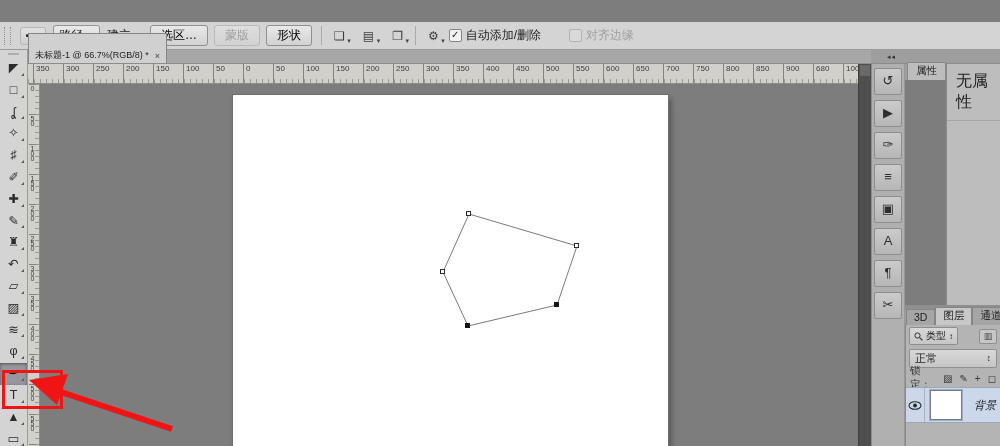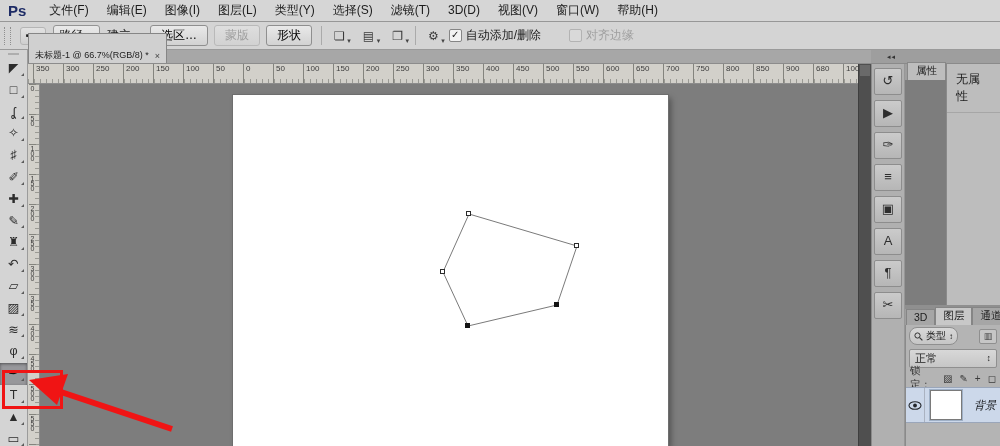--- a/index.html
+++ b/index.html
@@ -85,31 +85,31 @@
              box-sizing:border-box;display:flex;flex-direction:column;align-items:center;padding-top:4px;gap:5px;}
   .dock-btn{width:26px;height:25px;flex:none;border:1px solid #8d8d8d;border-radius:2px;
             background:linear-gradient(#cbcbcb,#b6b6b6);font-size:13px;line-height:24px;
             text-align:center;color:#2e2e2e;}
   .panels{width:95px;display:flex;flex-direction:column;}
   .props{height:241px;display:flex;flex-direction:row;}
   .ptabstrip{height:16px;background:#9e9e9e;display:flex;align-items:flex-end;padding-left:2px;}
   .ptab{font-size:10.5px;padding:1px 8px 2px 8px;background:#bdbdbd;border:1px solid #888;
         border-bottom:none;white-space:nowrap;}
   .props-body{flex:1;background:#bdbdbd;border-left:1px solid #8a8a8a;box-sizing:border-box;}
-  .noprops{font-size:12px;padding:7px 9px;border-bottom:1px solid #a6a6a6;}
+  .noprops{font-size:16px;padding:7px 9px;border-bottom:1px solid #a6a6a6;}
   .panel-gap{height:4px;background:#8f8f8f;}
   .layers{flex:1;display:flex;flex-direction:column;}
   .ltabstrip{height:16px;background:#9e9e9e;display:flex;align-items:flex-end;padding-left:1px;gap:0;}
   .ltab{font-size:10.5px;padding:1px 7px 2px 7px;background:#a6a6a6;border:1px solid #858585;
         border-bottom:none;white-space:nowrap;}
   .ltab.active{background:#c8c8c8;}
   .layers-body{flex:1;background:#b4b4b4;border-left:1px solid #8a8a8a;box-sizing:border-box;
                display:flex;flex-direction:column;overflow:hidden;}
   .filter-row{height:22px;display:flex;align-items:center;padding:0 3px;gap:3px;}
-  .mini-combo{display:flex;align-items:center;gap:3px;border:1px solid #8f8f8f;border-radius:8px;
+  .mini-combo{display:flex;align-items:center;gap:3px;border:1px solid #8f8f8f;border-radius:2px;
               background:linear-gradient(#d8d8d8,#c6c6c6);padding:1px 4px;height:14px;font-size:10px;font-family:Liberation Serif, serif;}
   .mini-combo .updn{font-size:8px;}
   .thumb-filter{margin-left:auto;width:16px;height:13px;border:1px solid #8f8f8f;border-radius:2px;
                 background:#c6c6c6;font-size:9px;line-height:12px;text-align:center;color:#444;}
   .blend-row{height:22px;display:flex;align-items:center;padding:0 3px;}
   .blend-combo{flex:1;display:flex;align-items:center;border:1px solid #8f8f8f;border-radius:2px;
                background:linear-gradient(#d8d8d8,#c6c6c6);padding:1px 5px;height:15px;font-size:11px;}
   .blend-combo .updn{margin-left:auto;font-size:9px;}
   .lock-row{height:18px;display:flex;align-items:center;padding:0 4px;gap:5px;font-size:10.5px;color:#333;}
   .lock-ico{font-size:10px;color:#3a3a3a;}
@@ -121,37 +121,20 @@
   .layer-name{font-size:11px;font-style:italic;margin-left:12px;color:#16181c;}
   
   #red-rect{position:absolute;border:3px solid #f01414;z-index:50;pointer-events:none;}
   #arrow-svg{position:absolute;left:0;top:0;width:1000px;height:446px;z-index:49;pointer-events:none;}
 </style>
 </head>
 <body>
 
 <div id="app">
 
-  <div class="menubar">
-    <span class="ps-logo">Ps</span>
-    <div style="display:flex">
-
-    <span class="menu-item">文件(F)</span>
-        <span class="menu-item">编辑(E)</span>
-        <span class="menu-item">图像(I)</span>
-        <span class="menu-item">图层(L)</span>
-        <span class="menu-item">类型(Y)</span>
-        <span class="menu-item">选择(S)</span>
-        <span class="menu-item">滤镜(T)</span>
-        <span class="menu-item">3D(D)</span>
-        <span class="menu-item">视图(V)</span>
-        <span class="menu-item">窗口(W)</span>
-        <span class="menu-item">帮助(H)</span>
-      </div>
-  </div>
 
   <div class="optionsbar">
     <span class="grip"></span>
     <span class="tool-preset">
       <span>✒</span>
       <span class="tiny-arrow">▾</span>
     </span>
     <span class="combo">
       <span>路径</span>
       <span class="updn">↕</span>

